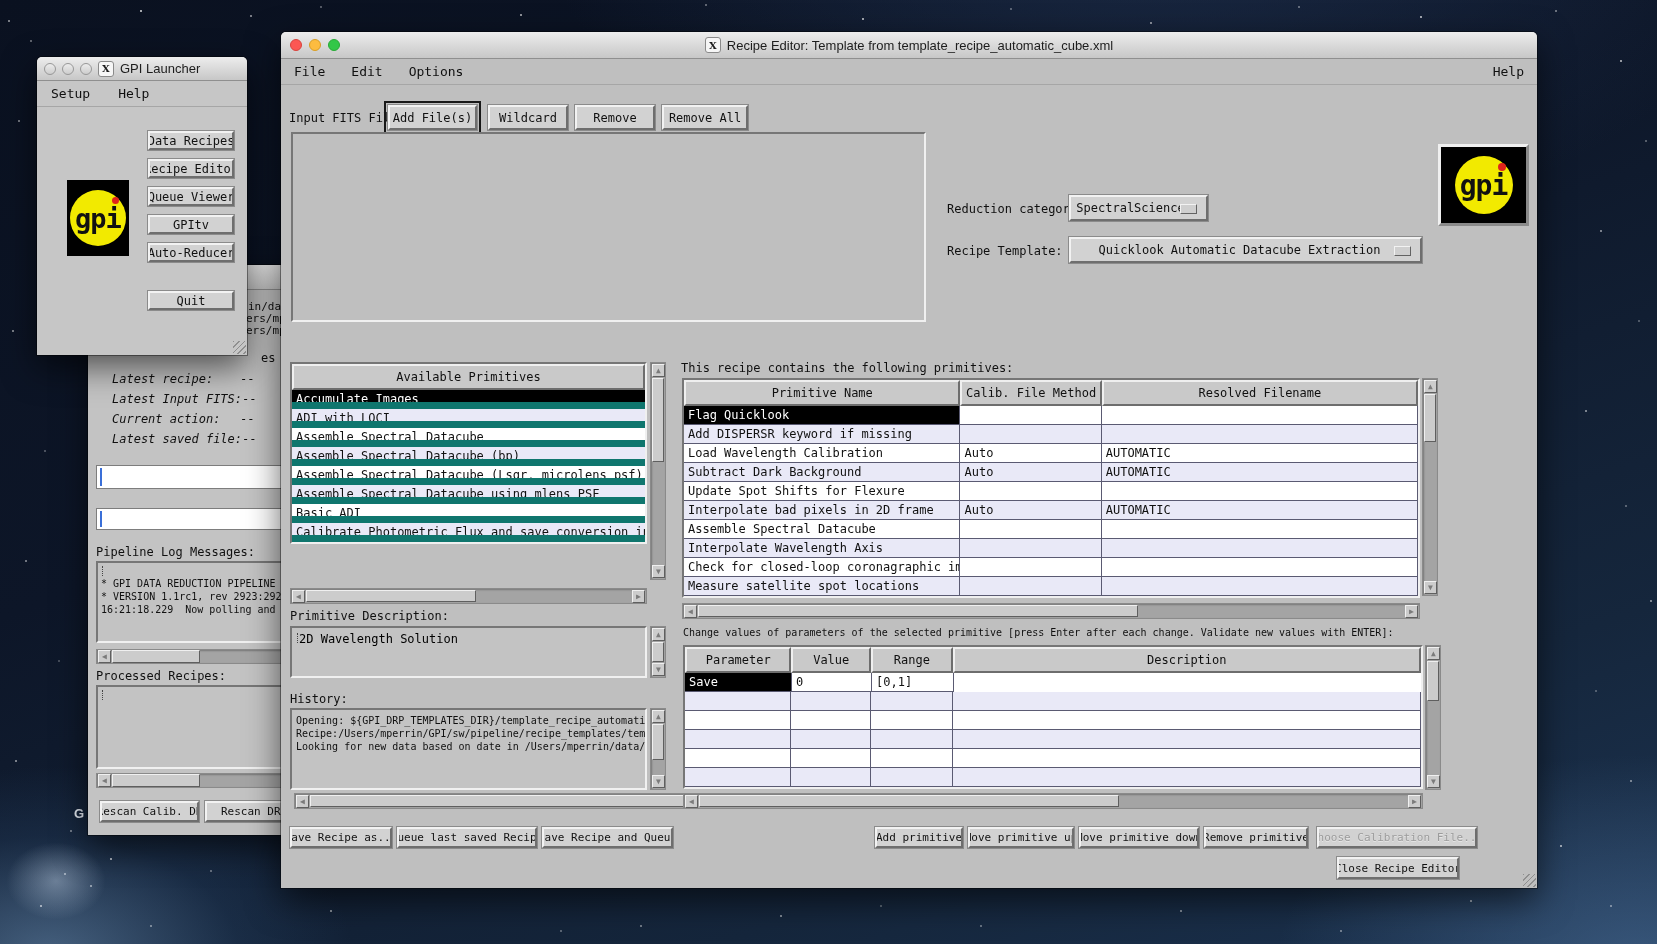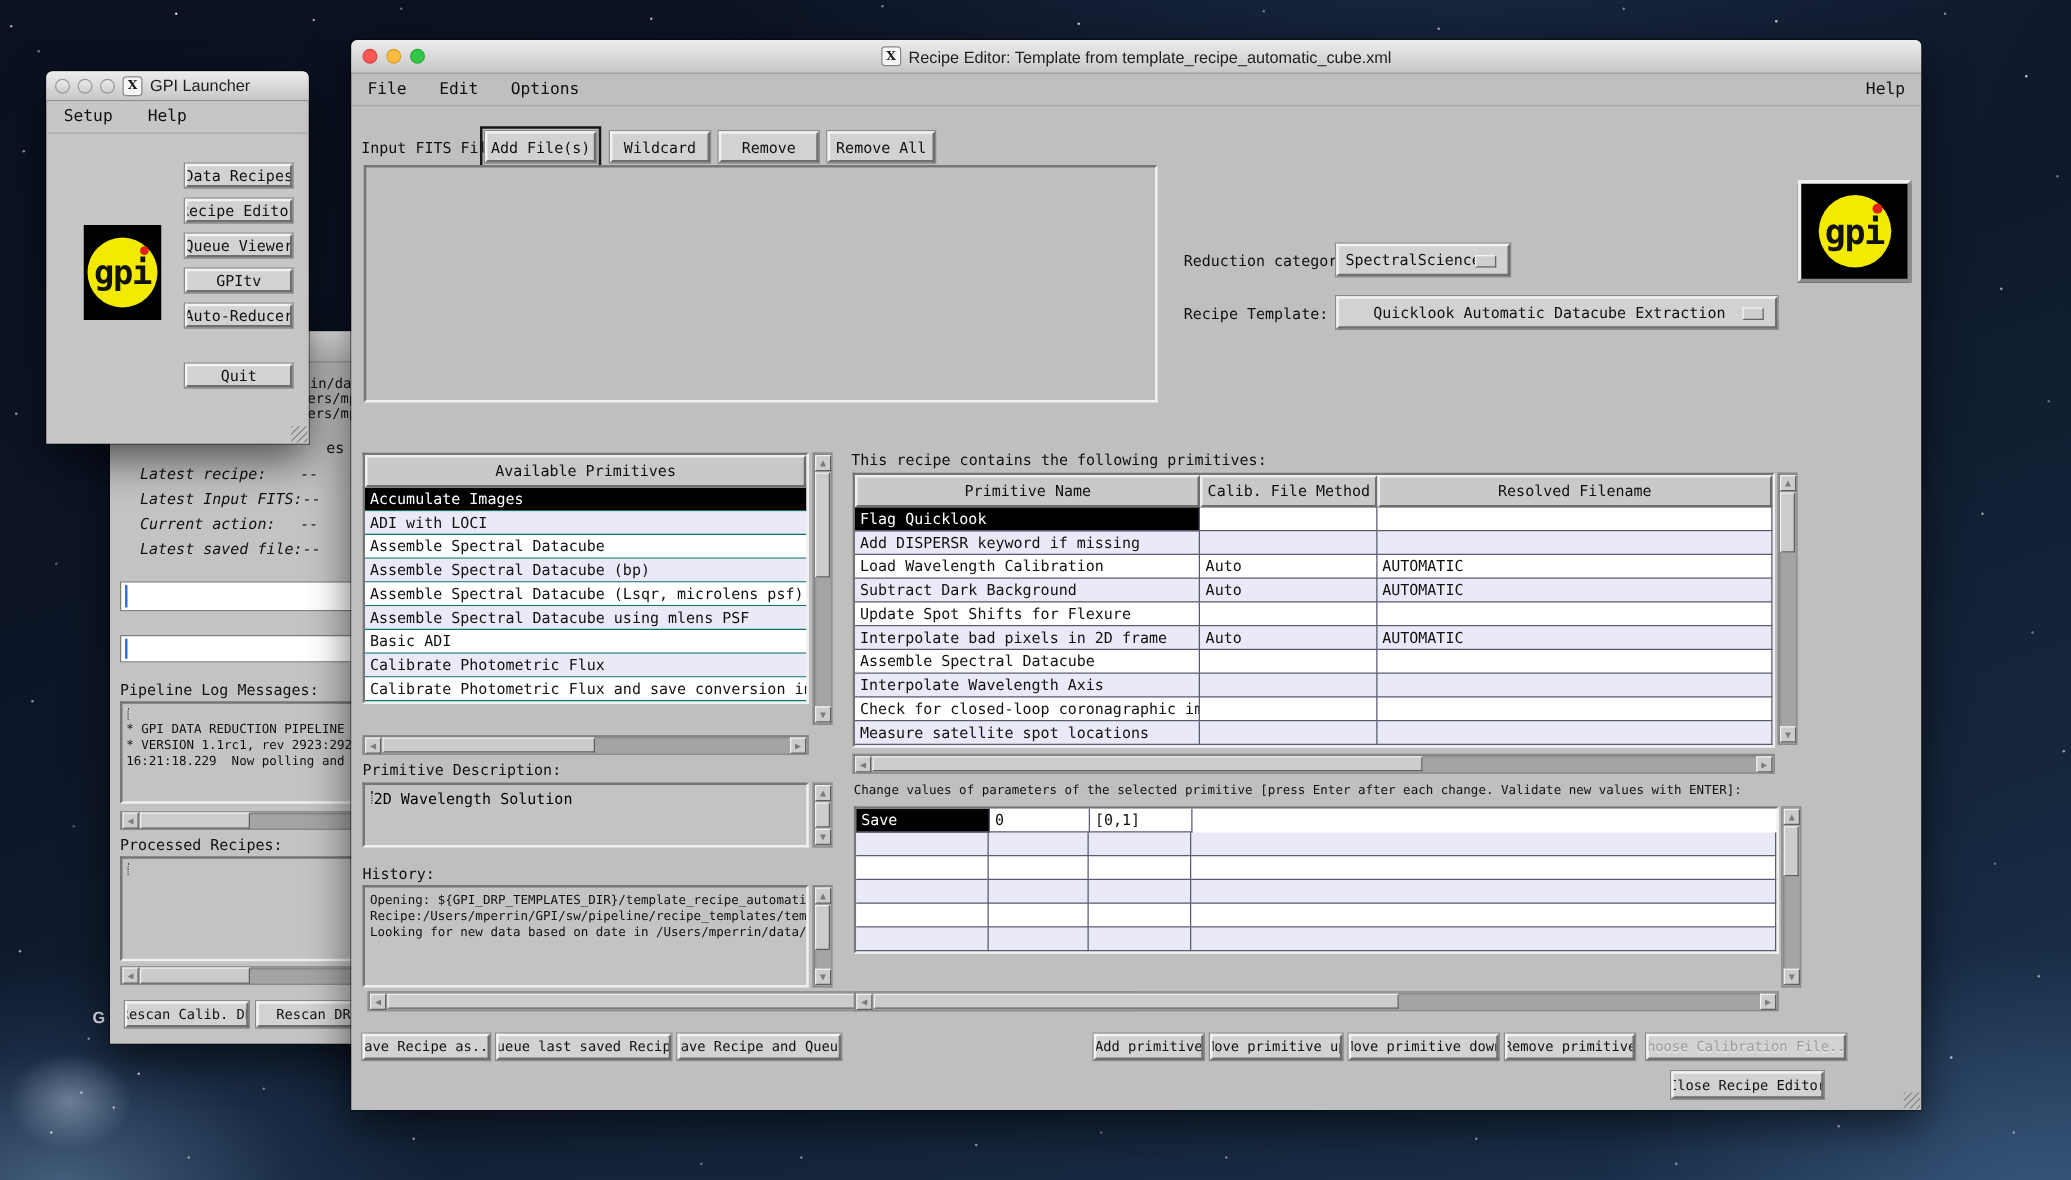--- a/index.html
+++ b/index.html
@@ -78,21 +78,21 @@
   .hcell{box-sizing:border-box;height:26px;display:flex;align-items:center;justify-content:center;
     font-size:12px;color:#101010;background:#c9c9c9;
     border-top:2px solid #efefef;border-left:2px solid #efefef;
     border-right:2px solid #6d6d6d;border-bottom:2px solid #6d6d6d;white-space:nowrap;overflow:hidden;}
   .trow{display:flex;height:19px;background:#fff;}
   .rows > .trow:nth-child(even){background:#e9e9f7;}
   .tcell{box-sizing:border-box;padding:2px 3px 0 4px;font-size:12px;color:#111;
     white-space:pre;overflow:hidden;border-right:1px solid #5a5a72;border-bottom:1px solid #5a5a72;}
   .sel{background:#000 !important;color:#fff !important;}
   .list-item{box-sizing:border-box;height:19px;padding:2px 3px 0 4px;font-size:12px;color:#111;
-    white-space:pre;overflow:hidden;border-bottom:1px solid #0f766e;background:#fff;}
+    white-space:pre;overflow:hidden;border-bottom:7px solid #0f766e;background:#fff;}
   .rows > .list-item:nth-child(even){background:#e9e9f7;}
 
   .sb{position:absolute;box-sizing:border-box;background:#a4a4a4;border:1px solid #8a8a8a;
     box-shadow:inset 1px 1px 2px rgba(0,0,0,.28);}
   .arr{position:absolute;width:13px;height:13px;box-sizing:border-box;background:#cccccc;
     border-top:1px solid #f0f0f0;border-left:1px solid #f0f0f0;border-right:1px solid #5f5f5f;border-bottom:1px solid #5f5f5f;
     color:#7b7b7b;font-size:8px;line-height:12px;text-align:center;}
   .thumb{position:absolute;box-sizing:border-box;background:#cccccc;
     border-top:1px solid #f0f0f0;border-left:1px solid #f0f0f0;border-right:1px solid #5f5f5f;border-bottom:1px solid #5f5f5f;}
 
@@ -279,21 +279,20 @@
       <div class="hcell" style="width:100%;">Available Primitives</div>
     </div>
     <div class="rows" id="avail-items">
         <div class="list-item sel">Accumulate Images</div>
         <div class="list-item">ADI with LOCI</div>
         <div class="list-item">Assemble Spectral Datacube</div>
         <div class="list-item">Assemble Spectral Datacube (bp)</div>
         <div class="list-item">Assemble Spectral Datacube (Lsqr, microlens psf)</div>
         <div class="list-item">Assemble Spectral Datacube using mlens PSF</div>
         <div class="list-item">Basic ADI</div>
-        <div class="list-item">Calibrate Photometric Flux</div>
         <div class="list-item">Calibrate Photometric Flux and save conversion in DB</div>
       </div>
   </div>
   <div class="sb" style="left:369px;top:330px;width:16px;height:218px;">
     <div class="arr" style="left:1px;top:1px;">▲</div>
     <div class="thumb" style="left:1px;top:15px;width:12px;height:84px;"></div>
     <div class="arr" style="left:1px;bottom:1px;">▼</div>
   </div>
   <div class="sb" style="left:9px;top:556px;width:357px;height:16px;">
     <div class="arr" style="left:1px;top:1px;">◀</div>
@@ -397,20 +396,26 @@
     <div class="arr" style="left:1px;bottom:1px;">▼</div>
   </div>
   <div class="sb" style="left:401px;top:571px;width:738px;height:16px;">
     <div class="arr" style="left:1px;top:1px;">◀</div>
     <div class="thumb" style="left:15px;top:1px;width:440px;height:12px;"></div>
     <div class="arr" style="right:1px;top:1px;">▶</div>
   </div>
 
   <span class="label-sm" style="left:402px;top:595px;">Change values of parameters of the selected primitive [press Enter after each change. Validate new values with ENTER]:</span>
   <div class="dtable" style="left:402px;top:613px;width:740px;">
+    <div class="thead">
+      <div class="hcell" style="width:107px;">Parameter</div>
+      <div class="hcell" style="width:80px;">Value</div>
+      <div class="hcell" style="width:82px;">Range</div>
+      <div class="hcell" style="width:471px;">Description</div>
+    </div>
     <div class="rows" id="param-rows">
         <div class="trow">
           <div class="tcell sel" style="width: 107px;">Save</div>
           <div class="tcell" style="width: 80px;">0</div>
           <div class="tcell" style="width: 82px;">[0,1]</div>
         </div>
         <div class="trow">
           <div class="tcell" style="width: 107px;"></div>
           <div class="tcell" style="width: 80px;"></div>
           <div class="tcell" style="width: 82px;"></div>

